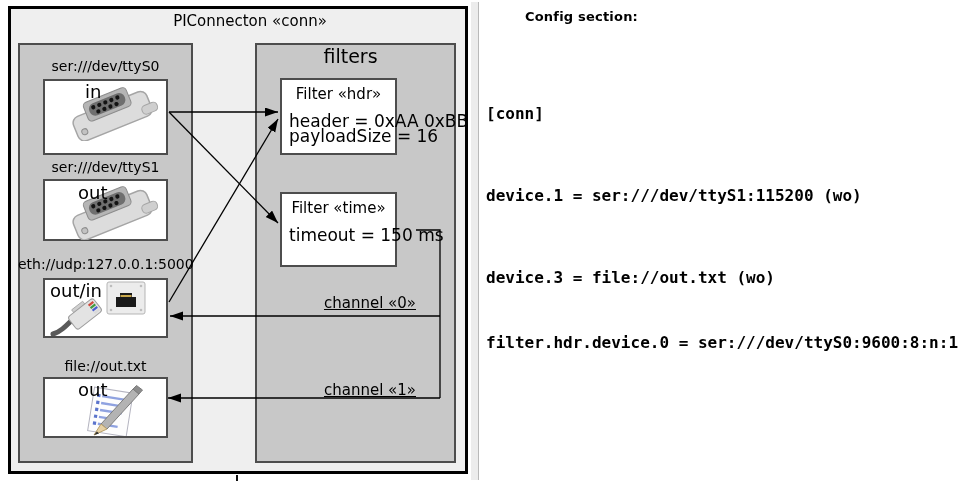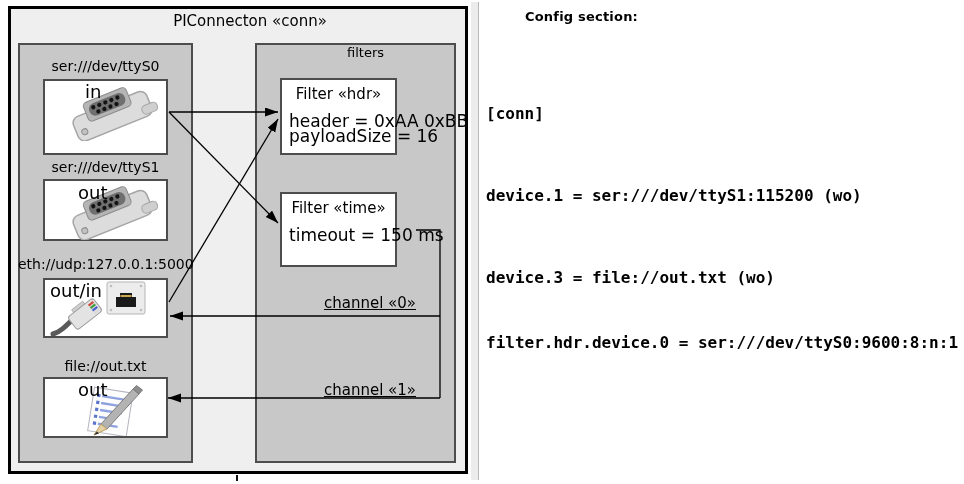--- a/index.html
+++ b/index.html
@@ -9,21 +9,21 @@
     font-family:"DejaVu Sans", sans-serif;
   }
   .abs{position:absolute;box-sizing:border-box;}
 
   
   #outer-box{left:8px;top:6px;width:460px;height:468px;border:3px solid #000;background:#efefef;}
   #diagram-title{left:8px;top:12px;width:460px;text-align:center;font-size:15px;padding-left:24px;}
   .panel{background:#c8c8c8;border:2px solid #4d4d4d;}
   #devices-panel{left:18px;top:43px;width:175px;height:420px;}
   #filters-panel{left:255px;top:43px;width:201px;height:420px;}
-  #filters-title{left:265px;top:45px;width:201px;text-align:center;font-size:13px;}
+  #filters-title{left:250px;top:45px;width:201px;text-align:center;font-size:19px;}
 
   .dev-label{left:18px;width:175px;text-align:center;font-size:14px;line-height:17px;}
   #dev-label-0{top:58px;} #dev-label-1{top:159px;} #dev-label-2{top:256px;} #dev-label-3{top:358px;}
 
   .dev-box{left:43px;width:125px;background:#fff;border:2px solid #4d4d4d;}
   #dev-box-0{top:79px;height:76px;}
   #dev-box-1{top:179px;height:62px;}
   #dev-box-2{top:278px;height:60px;}
   #dev-box-3{top:377px;height:61px;}
   .mode{position:absolute;font-size:18px;line-height:20px;z-index:3;}

